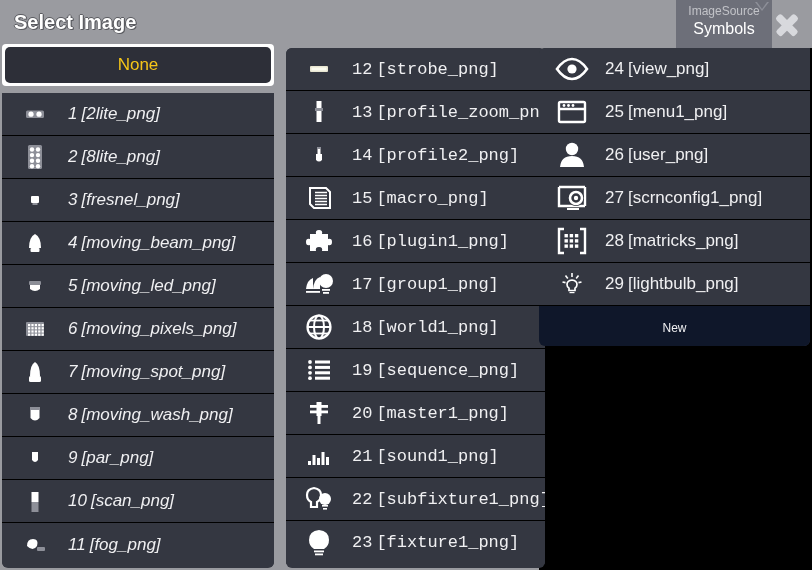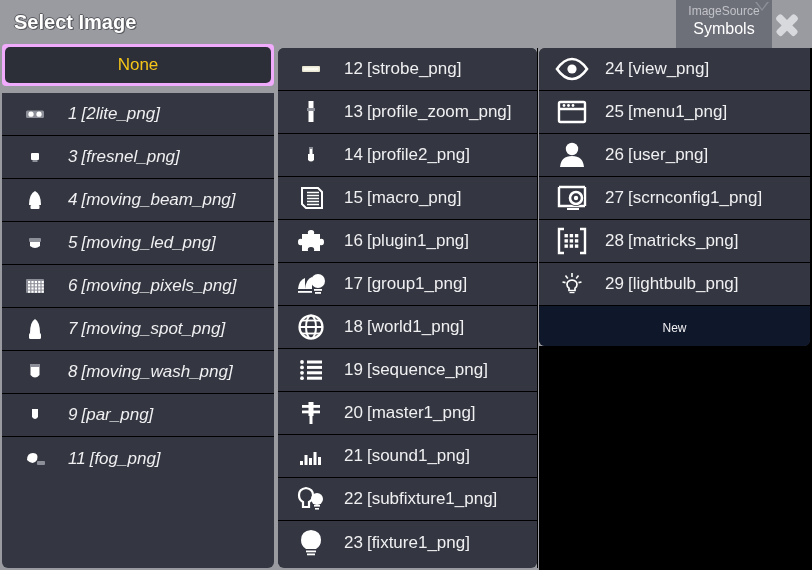--- a/index.html
+++ b/index.html
@@ -68,21 +68,21 @@
     position: absolute; right: 6px; top: 8px;
     width: 38px; height: 34px;
     cursor: pointer;
   }
   .close-btn svg { display: block; }
 
   
   .none-btn-frame {
     position: absolute; left: 2px; top: 44px;
     width: 272px; height: 42px;
-    background: #f0abfc;
+    background: #ffffff;
     border-radius: 4px;
     padding: 3px;
     cursor: pointer;
   }
   .none-btn {
     width: 100%; height: 100%;
     background: #2d2f38;
     border-radius: 5px;
     color: #f5c518;
     font-size: 17px;
@@ -97,23 +97,24 @@
     background: #343741;
     overflow: hidden;
   }
   .col1 {
     left: 2px; top: 93px;
     width: 272px; height: 475px;
     border-radius: 0 0 6px 6px;
     font-style: italic;
   }
   .col2 {
-    left: 278px; top: 48px;
+    left: 286px; top: 48px;
     width: 259px; height: 520px;
     border-radius: 6px 6px 6px 6px;
+    font-family: Liberation Mono, monospace;
   }
   .col3 {
     left: 539px; top: 48px;
     width: 271px; height: 298px;
     border-radius: 6px 0 6px 6px;
   }
 
   .row {
     position: relative;
     height: 43px;
@@ -203,20 +204,36 @@
   <div class="col col1" id="col1">
       <div class="row">
         <div class="row-icon">
           <svg width="34" height="34" viewBox="0 0 34 34">
             <rect x="8" y="13.5" width="18" height="7.5" rx="1.5" fill="#8d8f98"></rect>
             <circle cx="13" cy="17.2" r="2.6" fill="#ffffff"></circle>
             <circle cx="21" cy="17.2" r="2.6" fill="#ffffff"></circle>
           </svg>
         </div>
         <div class="row-label"><span class="num">1</span><span>[2lite_png]</span></div>
+      </div>
+      <div class="row">
+        <div class="row-icon">
+          <svg width="34" height="34" viewBox="0 0 34 34">
+            <rect x="10" y="5" width="14" height="24" rx="1.5" fill="#8d8f98"></rect>
+            <circle cx="14" cy="9.5" r="2.2" fill="#ffffff"></circle>
+            <circle cx="20" cy="9.5" r="2.2" fill="#ffffff"></circle>
+            <circle cx="14" cy="15.1" r="2.2" fill="#ffffff"></circle>
+            <circle cx="20" cy="15.1" r="2.2" fill="#ffffff"></circle>
+            <circle cx="14" cy="20.7" r="2.2" fill="#ffffff"></circle>
+            <circle cx="20" cy="20.7" r="2.2" fill="#ffffff"></circle>
+            <circle cx="14" cy="26.299999999999997" r="2.2" fill="#ffffff"></circle>
+            <circle cx="20" cy="26.299999999999997" r="2.2" fill="#ffffff"></circle>
+          </svg>
+        </div>
+        <div class="row-label"><span class="num">2</span><span>[8lite_png]</span></div>
       </div>
       <div class="row">
         <div class="row-icon">
           <svg width="34" height="34" viewBox="0 0 34 34">
             <rect x="13" y="13" width="8" height="7" rx="1" fill="#ffffff"></rect>
             <rect x="14.5" y="20" width="5" height="2" fill="#8d8f98"></rect>
           </svg>
         </div>
         <div class="row-label"><span class="num">3</span><span>[fresnel_png]</span></div>
       </div>
@@ -288,20 +305,29 @@
         <div class="row-icon">
           <svg width="34" height="34" viewBox="0 0 34 34">
             <path d="M14 11 L20 11 L20 19 Q17 23 14 19 Z" fill="#ffffff"></path>
           </svg>
         </div>
         <div class="row-label"><span class="num">9</span><span>[par_png]</span></div>
       </div>
       <div class="row">
         <div class="row-icon">
           <svg width="34" height="34" viewBox="0 0 34 34">
+            <rect x="13.5" y="8" width="7" height="10" fill="#ffffff"></rect>
+            <rect x="13.5" y="18" width="7" height="10" fill="#8d8f98"></rect>
+          </svg>
+        </div>
+        <div class="row-label"><span class="num">10</span><span>[scan_png]</span></div>
+      </div>
+      <div class="row">
+        <div class="row-icon">
+          <svg width="34" height="34" viewBox="0 0 34 34">
             <path d="M9 18 Q9 11 15 11 Q21 11 19 18 Q15 24 9 18 Z" fill="#ffffff"></path>
             <rect x="19" y="19" width="8" height="4" rx="1" fill="#8d8f98"></rect>
           </svg>
         </div>
         <div class="row-label"><span class="num">11</span><span>[fog_png]</span></div>
       </div>
     </div>
   <div class="col col2" id="col2">
       <div class="row">
         <div class="row-icon">

